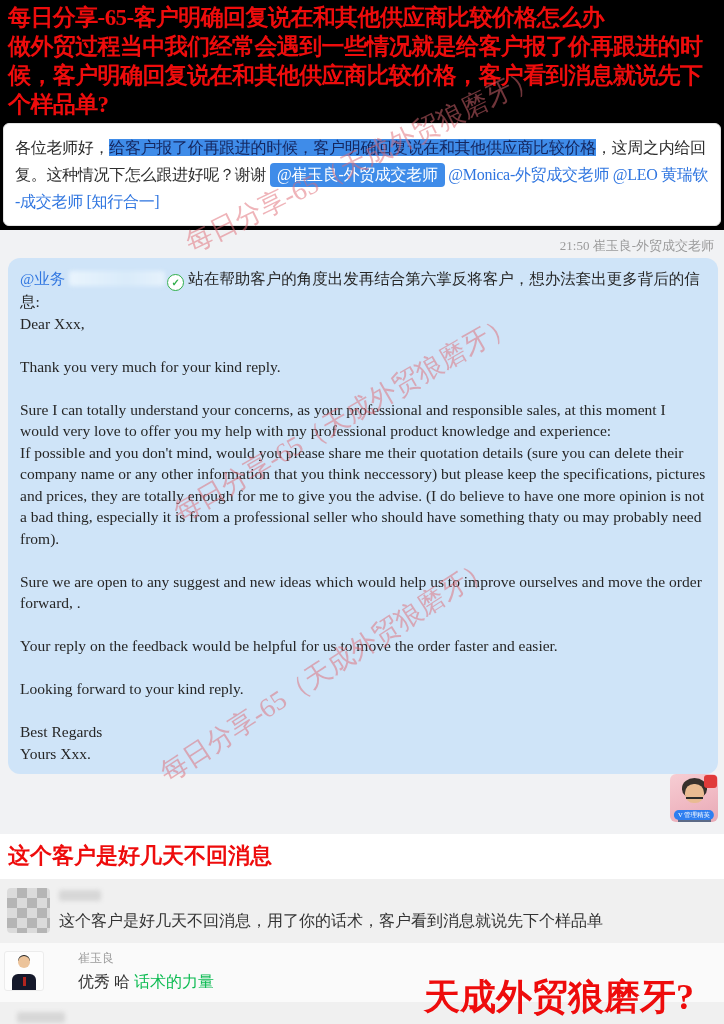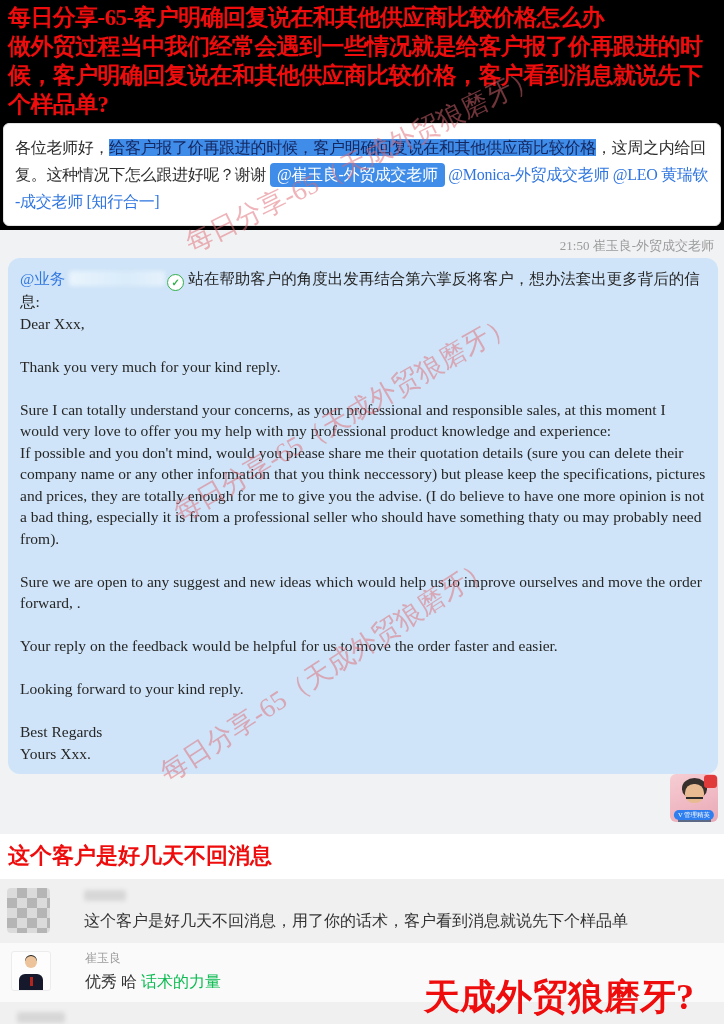--- a/index.html
+++ b/index.html
@@ -36,30 +36,30 @@
   .big-avatar .glasses{position:absolute;left:16px;top:18px;width:17px;height:5px;border-bottom:2px solid #2c2c2c;}
   .big-avatar .shirt{position:absolute;left:8px;bottom:0;width:33px;height:12px;background:#5c6a86;border-radius:8px 8px 0 0;}
   .corner-badge{position:absolute;top:1px;right:1px;width:13px;height:13px;background:#e03a3a;border-radius:3px;}
   .avatar-pill{position:absolute;left:50%;bottom:2px;transform:translateX(-50%);background:#2f7ff0;color:#fff;
                font-size:6.5px;line-height:10px;padding:0 4px;border-radius:6px;white-space:nowrap;}
   
   .results-heading{background:#fff;padding:9px 8px 10px 8px;color:#ee0c0c;font-weight:bold;font-size:22px;line-height:26px;}
   .bottom-wrap{position:relative;}
   .result-msg{display:flex;align-items:flex-start;}
   .msg1{background:#f0f0f0;padding:9px 8px 10px 7px;}
-  .msg2{background:#fafafa;padding:8px 8px 10px 11px;}
+  .msg2{background:#fafafa;padding:8px 8px 10px 4px;gap:25px;}
   .msg3{background:#f0f0f0;padding:8px 8px 0 5px;height:66px;}
   .mosaic{background:
       linear-gradient(45deg,#b5b5b5 25%,transparent 25%,transparent 75%,#b5b5b5 75%),
       linear-gradient(45deg,#b5b5b5 25%,#dbdbdb 25%,#dbdbdb 75%,#b5b5b5 75%);
       background-size:20px 20px;background-position:0 0,10px 10px;
       border-radius:4px;filter:blur(0.6px);flex:0 0 auto;}
   .mosaic.a1{width:43px;height:45px;}
   .mosaic.a3{width:45px;height:52px;}
-  .msg-col{flex:1;min-width:0;padding-left:9px;margin-left:25px;}
+  .msg-col{flex:1;min-width:0;padding-left:9px;}
   .name-blur{width:42px;height:11px;background:#d7d7d7;border-radius:2px;filter:blur(2px);margin:2px 0 9px 0;}
   .msg-text{font-size:16px;line-height:21px;color:#333;}
   .suit-avatar{position:relative;width:38px;height:38px;background:#fdfdfd;border:1px solid #ececec;border-radius:3px;
                overflow:hidden;flex:0 0 auto;}
   .suit-avatar .head{position:absolute;left:13px;top:4px;width:12px;height:12px;background:#ecc39a;border-radius:50%;}
   .suit-avatar .hair2{position:absolute;left:13px;top:3px;width:12px;height:6px;background:#20201f;border-radius:6px 6px 0 0;}
   .suit-avatar .body2{position:absolute;left:7px;bottom:0;width:24px;height:16px;background:#15192b;border-radius:6px 6px 0 0;}
   .suit-avatar .tie{position:absolute;left:17.5px;bottom:4px;width:3px;height:9px;background:#b3251f;}
   .sender-name{color:#9a9a9a;font-size:12px;line-height:14px;margin-bottom:6px;}
   .green-link{color:#0cbb52;}

